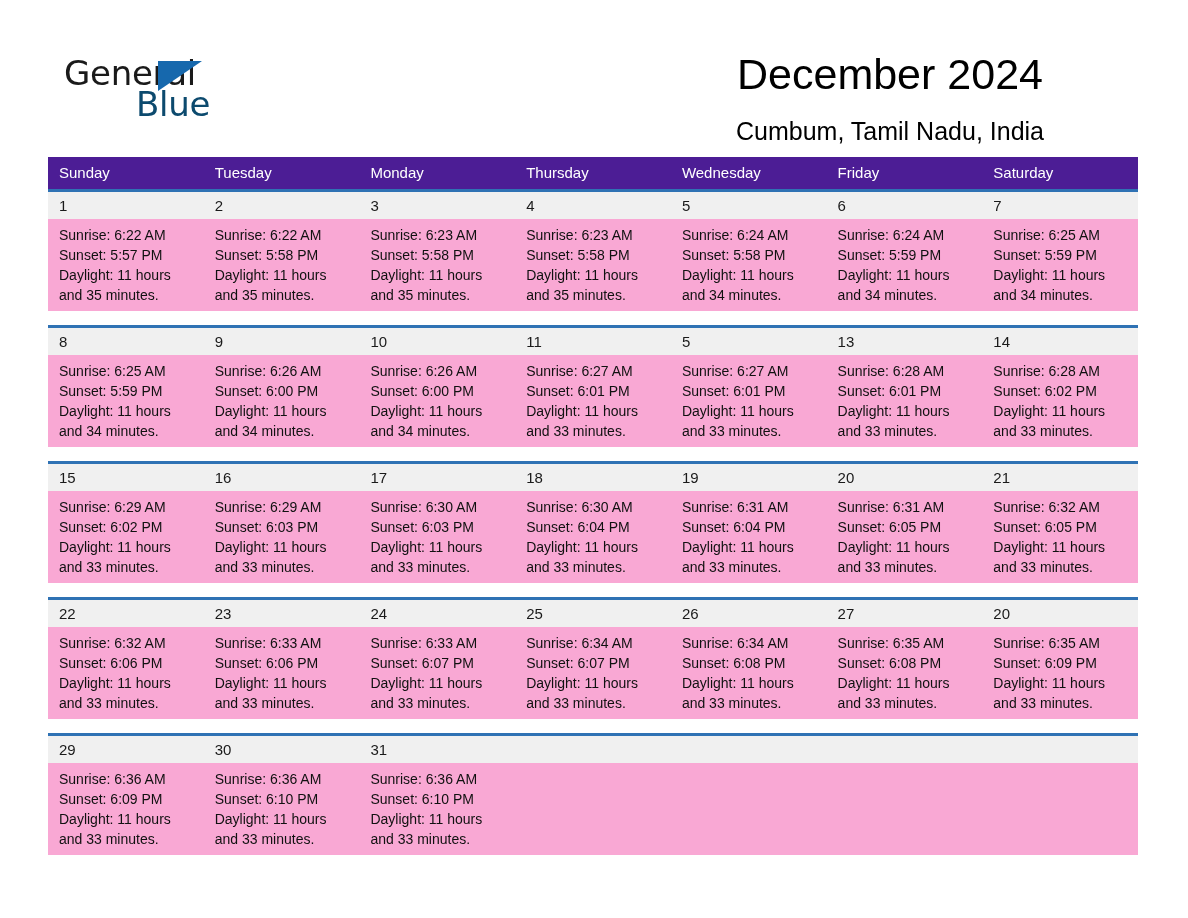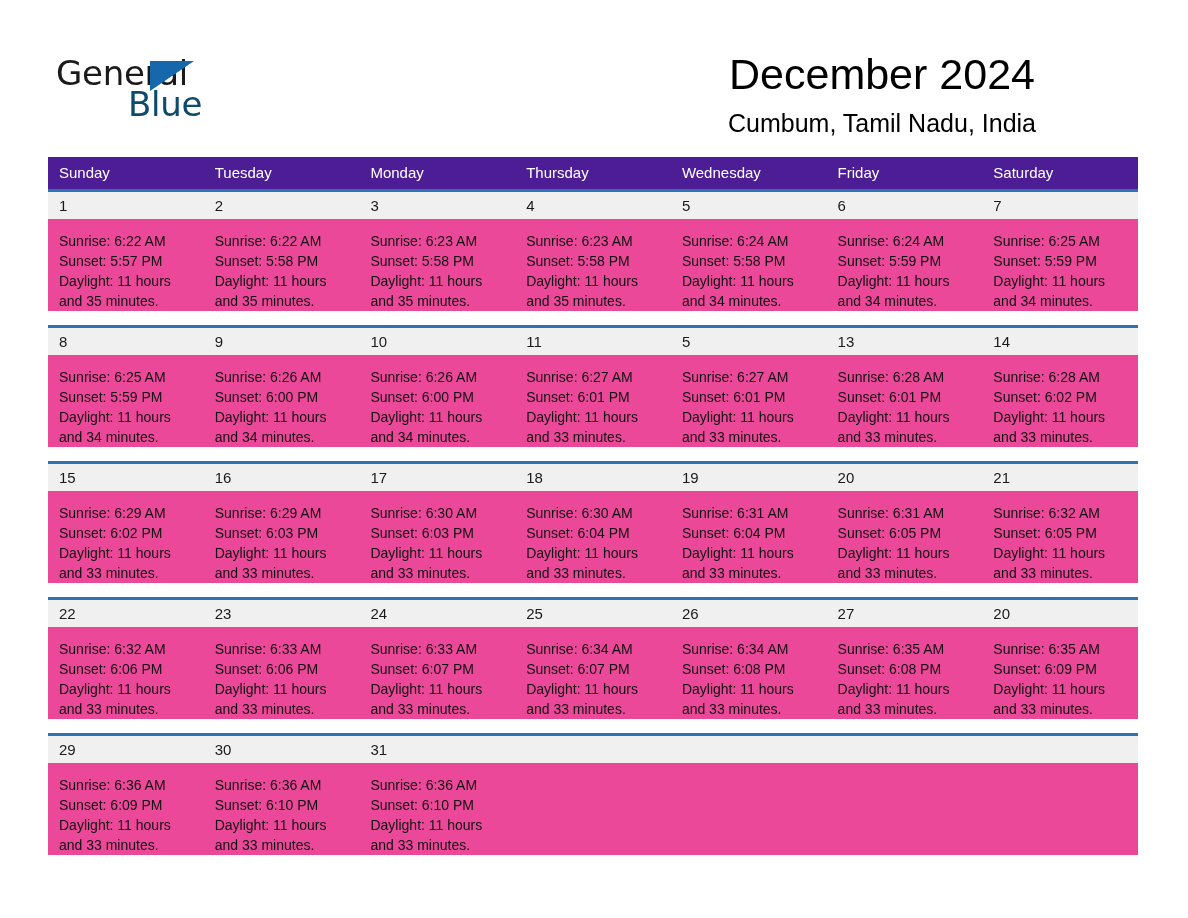--- a/index.html
+++ b/index.html
@@ -18,21 +18,21 @@
   .page {
     position: relative;
     width: 1188px;
     height: 918px;
     box-sizing: border-box;
   }
 
   
   .header {
     position: absolute;
-    left: 0;
+    left: 8px;
     top: 0;
     width: 1088px;
     height: 155px;
   }
 
   .logo {
     position: absolute;
     left: 56px;
     top: 54px;
     width: 220px;
@@ -78,21 +78,21 @@
     text-align: center;
   }
   .month-title {
     font-size: 43px;
     font-weight: 400;
     color: #000000;
     line-height: 52px;
     white-space: nowrap;
   }
   .location-title {
-    margin-top: 8px;
+    margin-top: 16px;
     font-size: 25px;
     font-weight: 400;
     color: #000000;
     line-height: 30px;
     white-space: nowrap;
   }
 
   
   .calendar {
     position: absolute;
@@ -145,22 +145,21 @@
     line-height: 27px;
     padding-left: 11px;
     box-sizing: border-box;
     color: #1a1a1a;
   }
 
   .info-row {
     display: flex;
     width: 1090px;
     height: 92px;
-    background: #ec4899;
-    align-items: flex-end;
+    background: #f9a8d4;
   }
   .info-cell {
     flex: 1 1 0;
     min-width: 0;
     padding: 6px 10px 0 11px;
     box-sizing: border-box;
   }
   .info-line {
     font-size: 14px;
     line-height: 20px;

